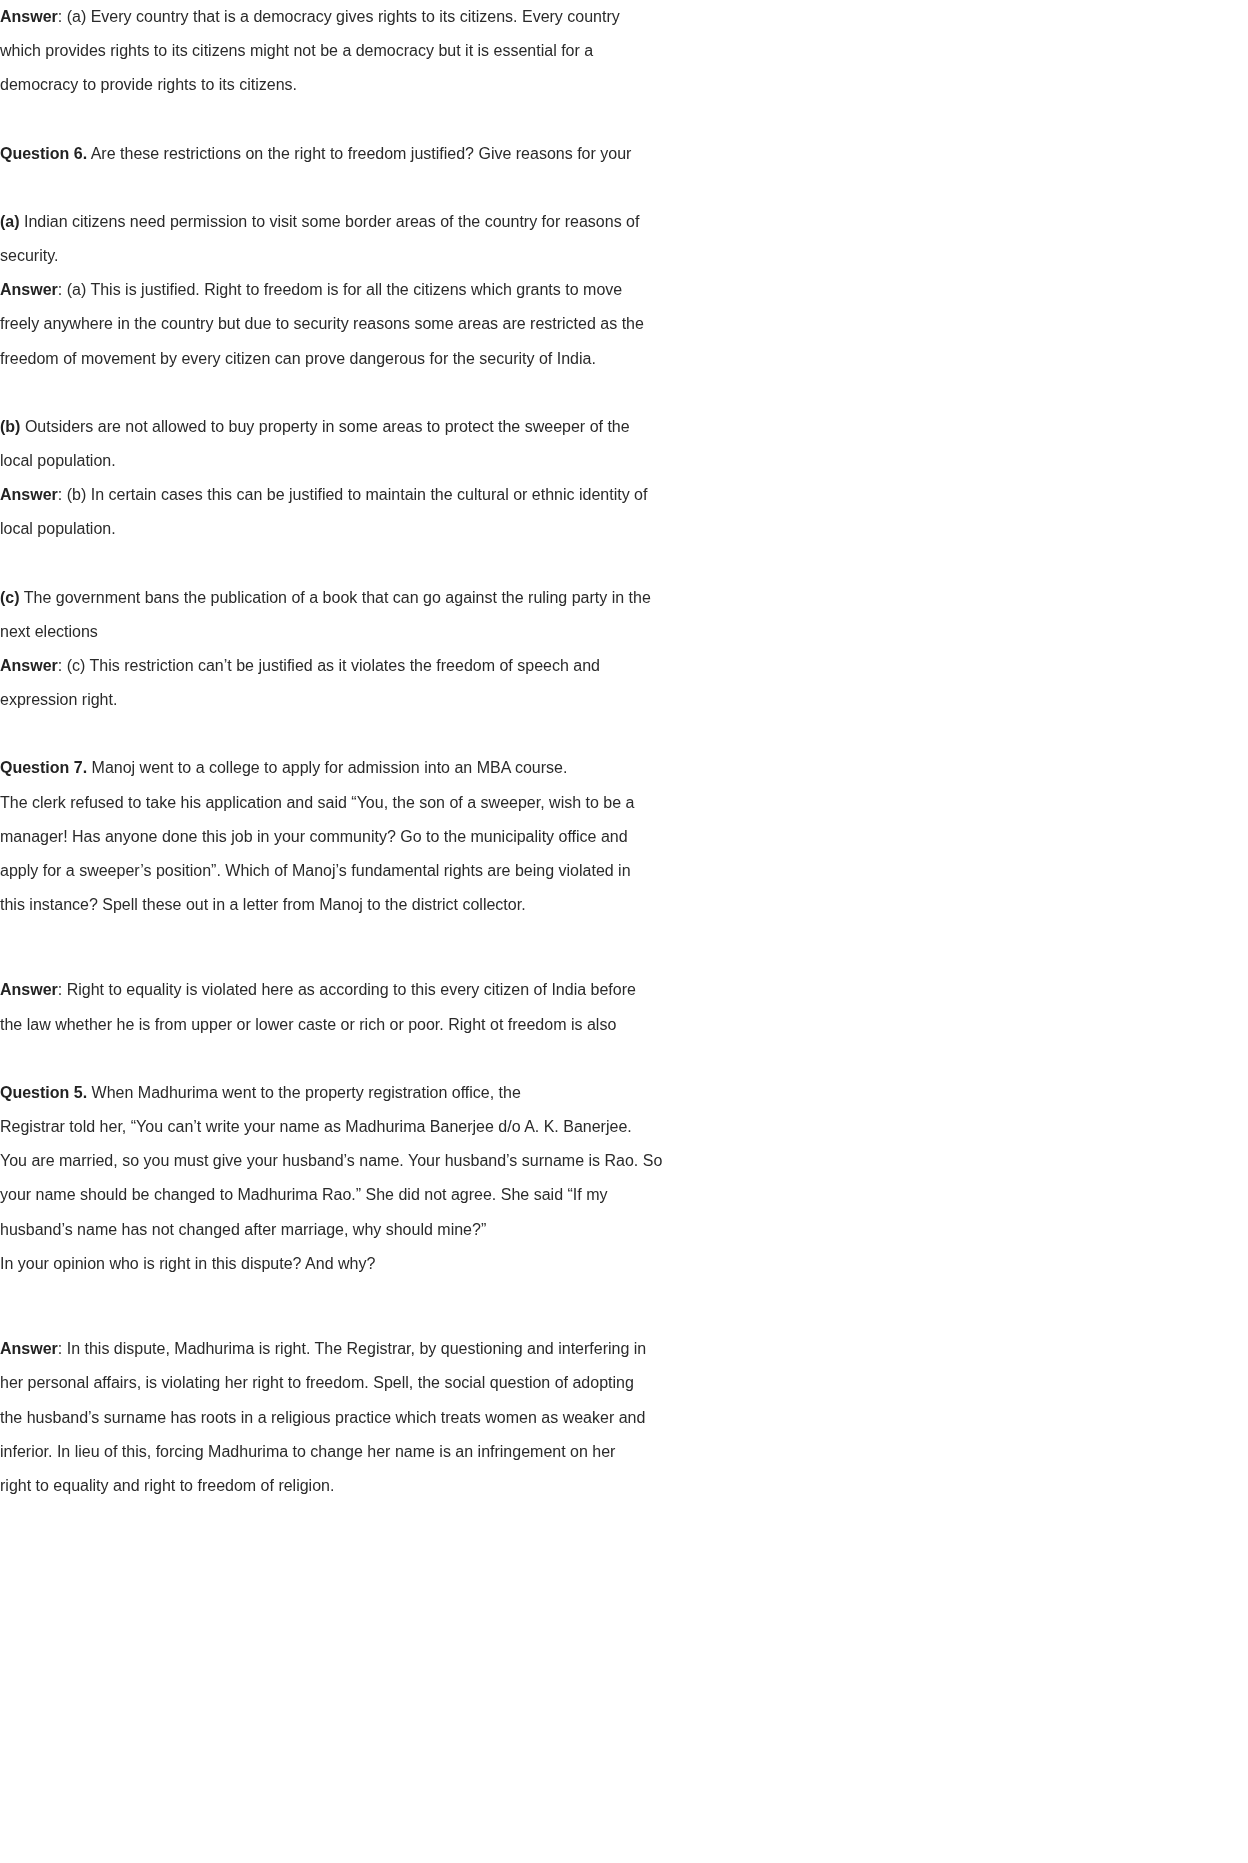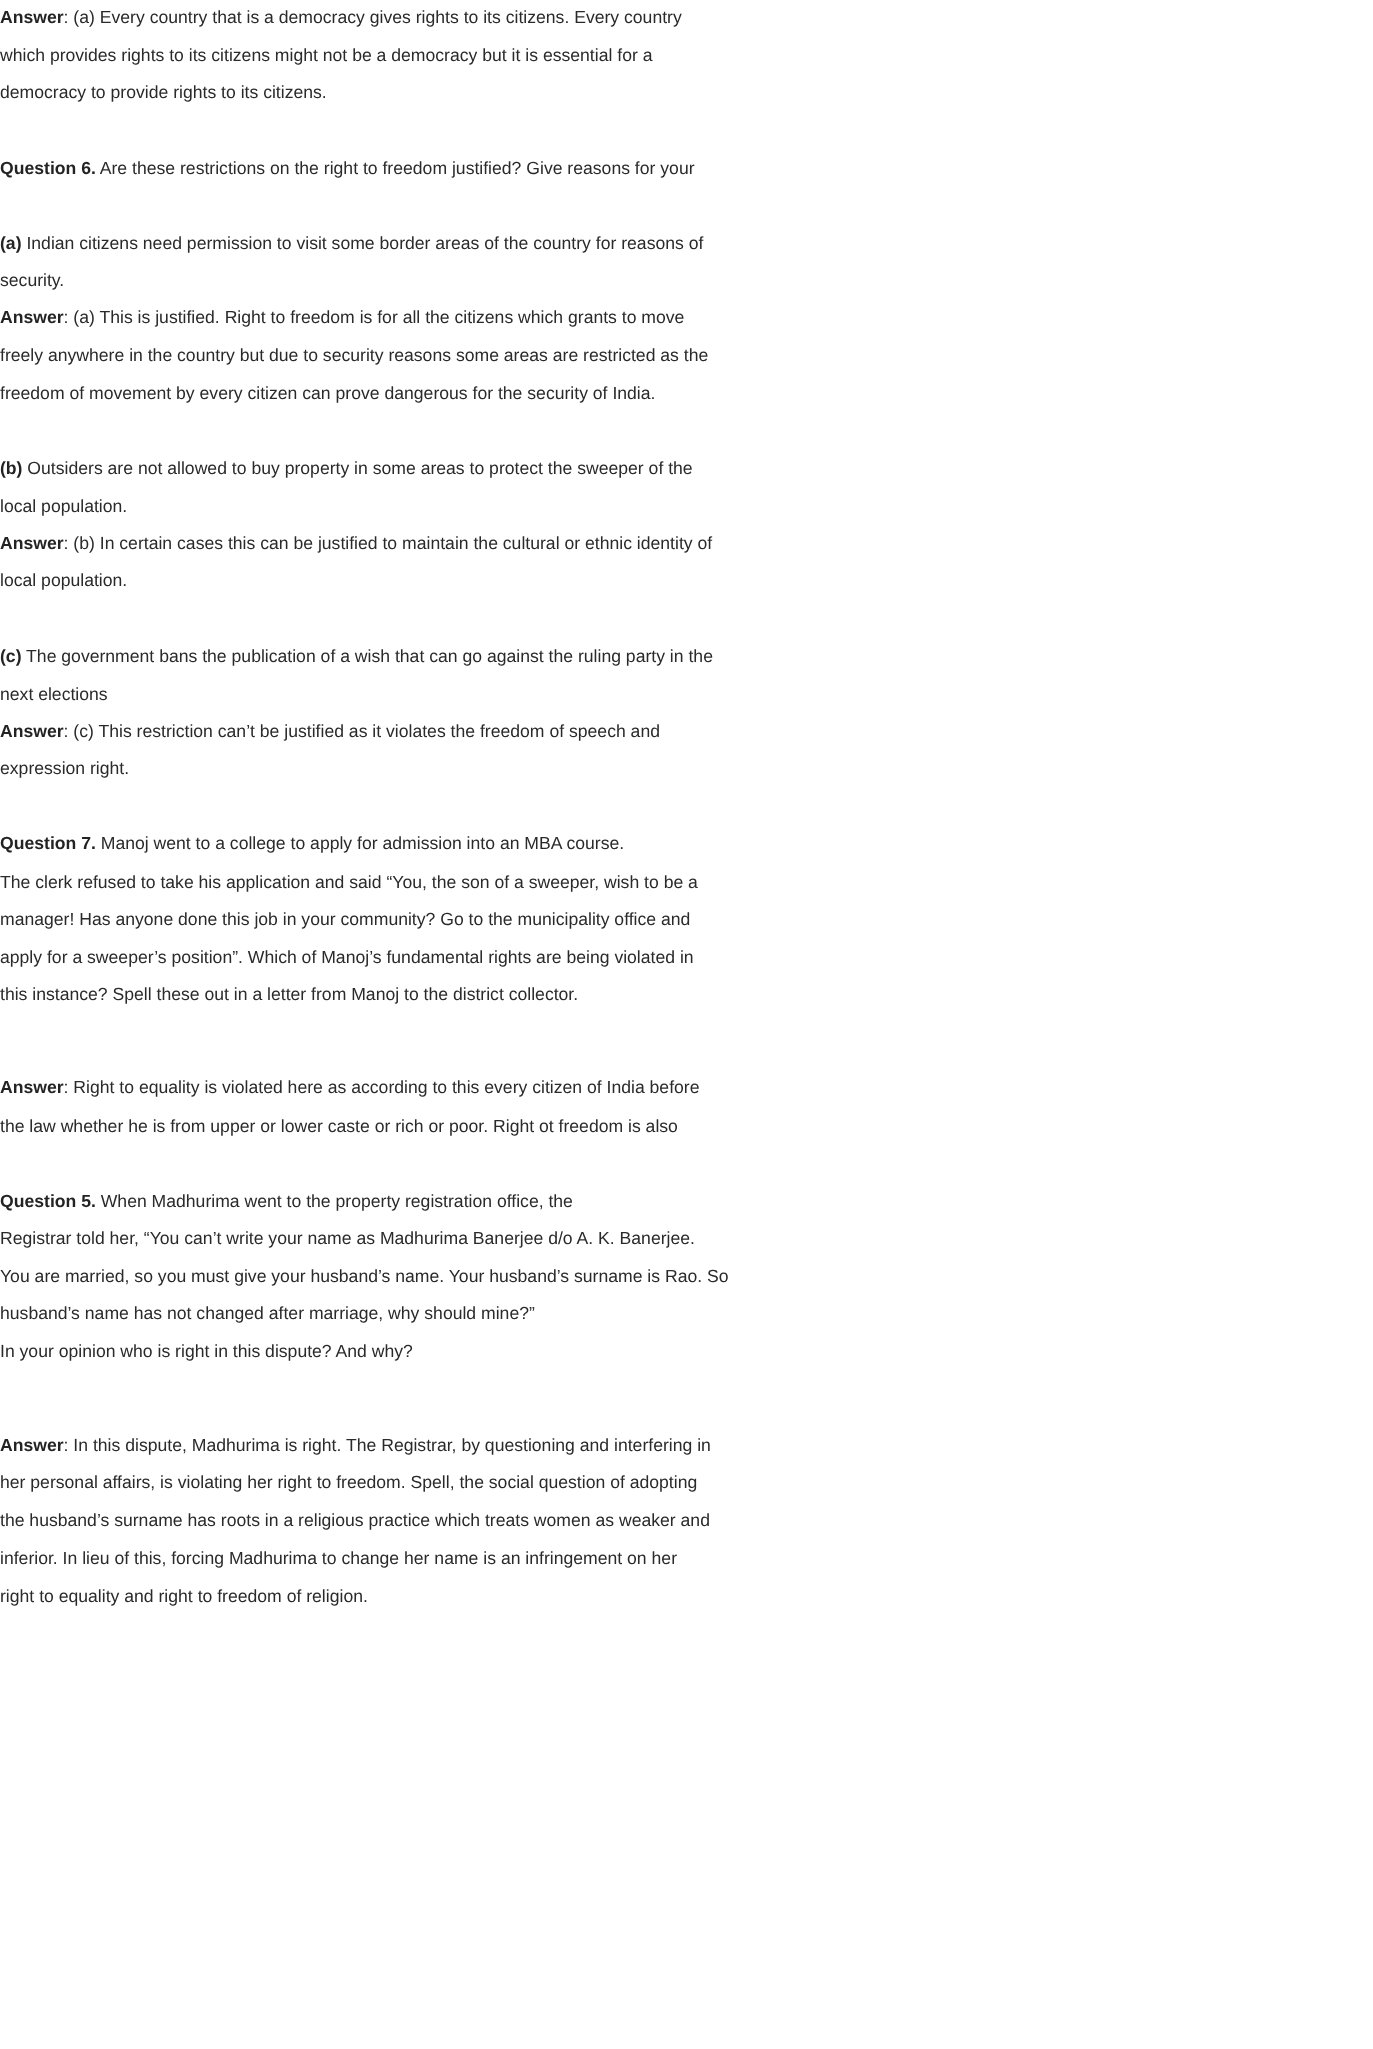--- a/index.html
+++ b/index.html
@@ -71,21 +71,21 @@
   <div class="block">
     <span class="line"><span class="b">(b)</span><span> Outsiders are not allowed to buy property in some areas to protect the sweeper of the</span></span>
     <span class="line">local population.</span>
     <span class="line"><span class="b">Answer</span><span>: (b) In certain cases this can be justified to maintain the cultural or ethnic identity of</span></span>
     <span class="line">local population.</span>
   </div>
 
   <div class="gap1"></div>
 
   <div class="block">
-    <span class="line"><span class="b">(c)</span><span> The government bans the publication of a wish that can go against the ruling party in the</span></span>
+    <span class="line"><span class="b">(c)</span><span> The government bans the publication of a book that can go against the ruling party in the</span></span>
     <span class="line">next elections</span>
     <span class="line"><span class="b">Answer</span><span>: (c) This restriction can’t be justified as it violates the freedom of speech and</span></span>
     <span class="line">expression right.</span>
   </div>
 
   <div class="gap1"></div>
 
   <div class="block">
     <span class="line"><span class="b">Question 7.</span><span> Manoj went to a college to apply for admission into an MBA course.</span></span>
     <span class="line">The clerk refused to take his application and said “You, the son of a sweeper, wish to be a</span>
@@ -100,20 +100,21 @@
     <span class="line"><span class="b">Answer</span><span>: Right to equality is violated here as according to this every citizen of India before</span></span>
     <span class="line">the law whether he is from upper or lower caste or rich or poor. Right ot freedom is also</span>
   </div>
 
   <div class="gap1"></div>
 
   <div class="block">
     <span class="line"><span class="b">Question 5.</span><span> When Madhurima went to the property registration office, the</span></span>
     <span class="line">Registrar told her, “You can’t write your name as Madhurima Banerjee d/o A. K. Banerjee.</span>
     <span class="line">You are married, so you must give your husband’s name. Your husband’s surname is Rao. So</span>
+    <span class="line">your name should be changed to Madhurima Rao.” She did not agree. She said “If my</span>
     <span class="line">husband’s name has not changed after marriage, why should mine?”</span>
     <span class="line">In your opinion who is right in this dispute? And why?</span>
   </div>
 
   <div class="gap3"></div>
 
   <div class="block">
     <span class="line"><span class="b">Answer</span><span>: In this dispute, Madhurima is right. The Registrar, by questioning and interfering in</span></span>
     <span class="line">her personal affairs, is violating her right to freedom. Spell, the social question of adopting</span>
     <span class="line">the husband’s surname has roots in a religious practice which treats women as weaker and</span>

